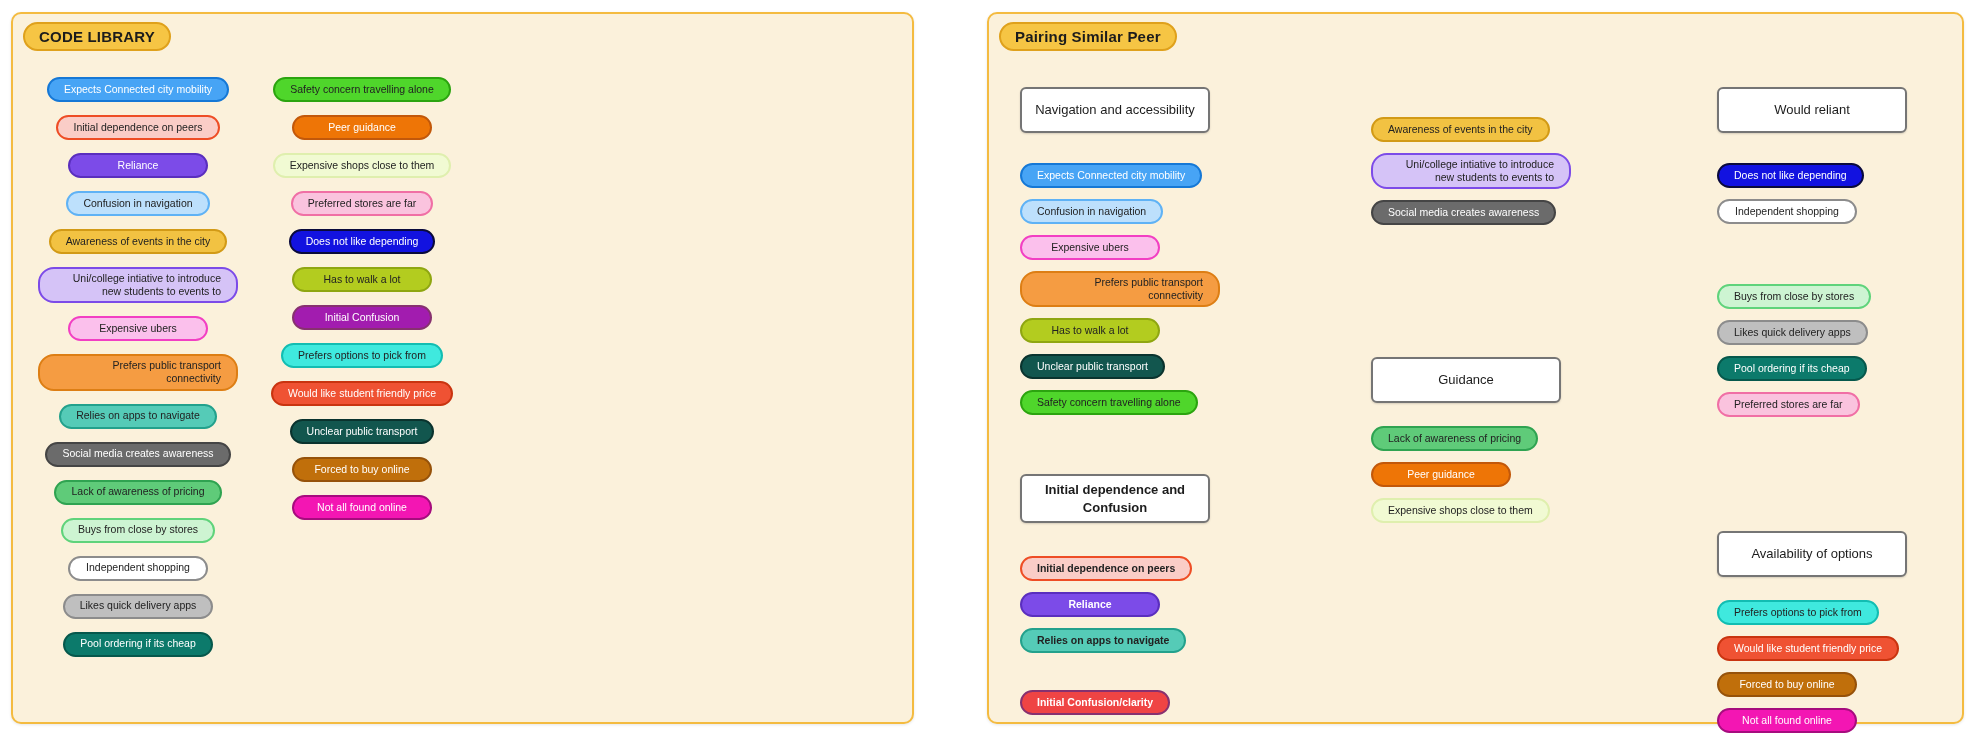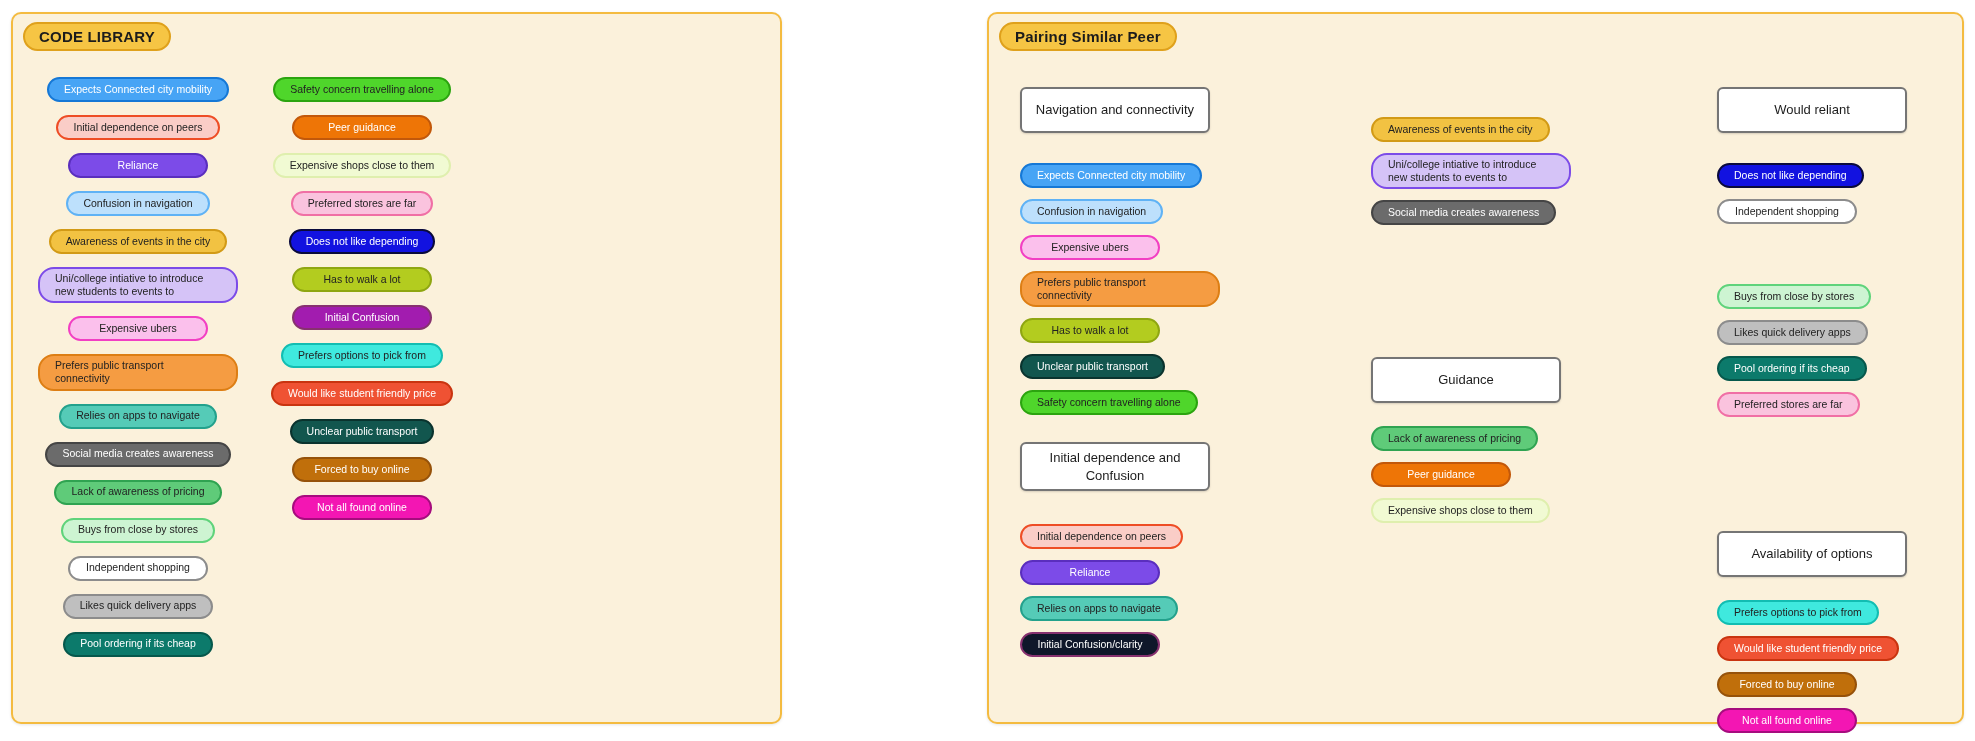--- a/index.html
+++ b/index.html
@@ -5,41 +5,41 @@
   html,body{margin:0;padding:0;background:#ffffff;font-family:"Liberation Sans",sans-serif;}
   .board{position:relative;width:1975px;height:741px;overflow:hidden;background:#ffffff;}
   .panel{
     position:absolute;top:12px;height:712px;
     background:var(--panel-fill,#FBF1DB);
     border:2px solid var(--panel-border,#F4BB40);
     border-radius:10px;
     box-shadow:0 1px 3px rgba(0,0,0,0.10);
     box-sizing:border-box;
   }
-  #left-panel{left:11px;width:771px;}
+  #left-panel{left:11px;width:903px;}
   #right-panel{left:987px;width:977px;}
   .panel-title{
     position:absolute;top:8px;left:10px;
     background:var(--title-fill,#F6C544);
     border:2px solid var(--title-border,#DFA11C);
     border-radius:16px;
     padding:4px 14px;
     font-size:15px;font-weight:bold;color:#1C1C1C;letter-spacing:.2px;
     white-space:nowrap;
   }
   .lib-col{position:absolute;display:flex;flex-direction:column;gap:13px;align-items:center;}
   #lib-col-0{left:15px;top:63px;width:220px;}
   #lib-col-1{left:239px;top:63px;width:220px;}
   .pill{
     box-sizing:border-box;
     min-height:25px;min-width:140px;max-width:200px;
     border:2.5px solid;border-radius:16px;
     padding:3px 15px;
     display:flex;align-items:center;justify-content:center;
-    text-align:left;font-size:10.5px;line-height:1.25;
+    text-align:right;font-size:10.5px;line-height:1.25;
   }
   .group{position:absolute;width:215px;}
   .category-box{
     box-sizing:border-box;width:190px;min-height:46px;
     background:#ffffff;border:2px solid #757575;border-radius:6px;
     display:flex;align-items:center;justify-content:center;
     text-align:center;font-size:13px;color:#1C1C1C;line-height:1.35;
     padding:5px 10px;
     box-shadow:0 1px 2px rgba(0,0,0,0.15);
   }
@@ -85,38 +85,38 @@
         <div class="pill" style="background: rgb(18, 86, 78); border-color: rgb(10, 51, 46); color: rgb(255, 255, 255);">Unclear public transport</div>
         <div class="pill" style="background: rgb(192, 111, 11); border-color: rgb(150, 82, 10); color: rgb(255, 255, 255);">Forced to buy online</div>
         <div class="pill" style="background: rgb(243, 22, 179); border-color: rgb(166, 12, 126); color: rgb(255, 255, 255);">Not all found online</div>
       </div>
   </div>
 
   <div class="panel" id="right-panel">
     <div class="panel-title">Pairing Similar Peer</div>
 
     <div class="group" style="left:31px;  top:73px;  --boxgap:30px;">
-        <div class="category-box">Navigation and connectivity</div>
+        <div class="category-box">Navigation and accessibility</div>
         <div class="group-pills">
           <div class="pill" style="background: rgb(71, 164, 245); border-color: rgb(21, 120, 214); color: rgb(255, 255, 255);">Expects Connected city mobility</div>
           <div class="pill" style="background: rgb(189, 224, 252); border-color: rgb(95, 178, 245); color: rgb(34, 34, 34);">Confusion in navigation</div>
           <div class="pill" style="background: rgb(251, 192, 236); border-color: rgb(242, 63, 195); color: rgb(34, 34, 34);">Expensive ubers</div>
           <div class="pill" style="background: rgb(245, 156, 66); border-color: rgb(221, 126, 20); color: rgb(34, 34, 34);">Prefers public transport connectivity</div>
           <div class="pill" style="background: rgb(179, 204, 31); border-color: rgb(143, 166, 17); color: rgb(34, 34, 34);">Has to walk a lot</div>
           <div class="pill" style="background: rgb(18, 86, 78); border-color: rgb(10, 51, 46); color: rgb(255, 255, 255);">Unclear public transport</div>
           <div class="pill" style="background: rgb(79, 214, 43); border-color: rgb(43, 164, 15); color: rgb(34, 34, 34);">Safety concern travelling alone</div>
         </div>
       </div>
-    <div class="group" style="left:31px;  top:428px; --boxgap:33px;">
+    <div class="group" style="left:31px;  top:460px;font-weight:bold; --boxgap:33px;">
         <div class="category-box">Initial dependence and Confusion</div>
         <div class="group-pills">
           <div class="pill" style="background: rgb(250, 205, 199); border-color: rgb(238, 77, 37); color: rgb(34, 34, 34);">Initial dependence on peers</div>
           <div class="pill" style="background: rgb(124, 75, 232); border-color: rgb(90, 46, 190); color: rgb(255, 255, 255);">Reliance</div>
           <div class="pill" style="background: rgb(85, 203, 183); border-color: rgb(35, 161, 140); color: rgb(34, 34, 34);">Relies on apps to navigate</div>
-          <div class="pill" style="background: #0f172a; border-color: rgb(135, 49, 111); color: rgb(255, 255, 255);">Initial Confusion/clarity</div>
+          <div class="pill" style="background: #ef4444; border-color: rgb(135, 49, 111); color: rgb(255, 255, 255); margin-top: 26px;">Initial Confusion/clarity</div>
         </div>
       </div>
 
     <div class="group" style="left:382px; top:73px;  --boxgap:30px;">
         <div class="group-pills">
           <div class="pill" style="background: rgb(242, 194, 66); border-color: rgb(210, 154, 22); color: rgb(34, 34, 34);">Awareness of events in the city</div>
           <div class="pill" style="background: rgb(213, 195, 247); border-color: rgb(124, 75, 232); color: rgb(34, 34, 34);">Uni/college intiative to introduce new students to events to</div>
           <div class="pill" style="background: rgb(107, 107, 107); border-color: rgb(69, 69, 69); color: rgb(255, 255, 255);">Social media creates awareness</div>
         </div>
       </div>

